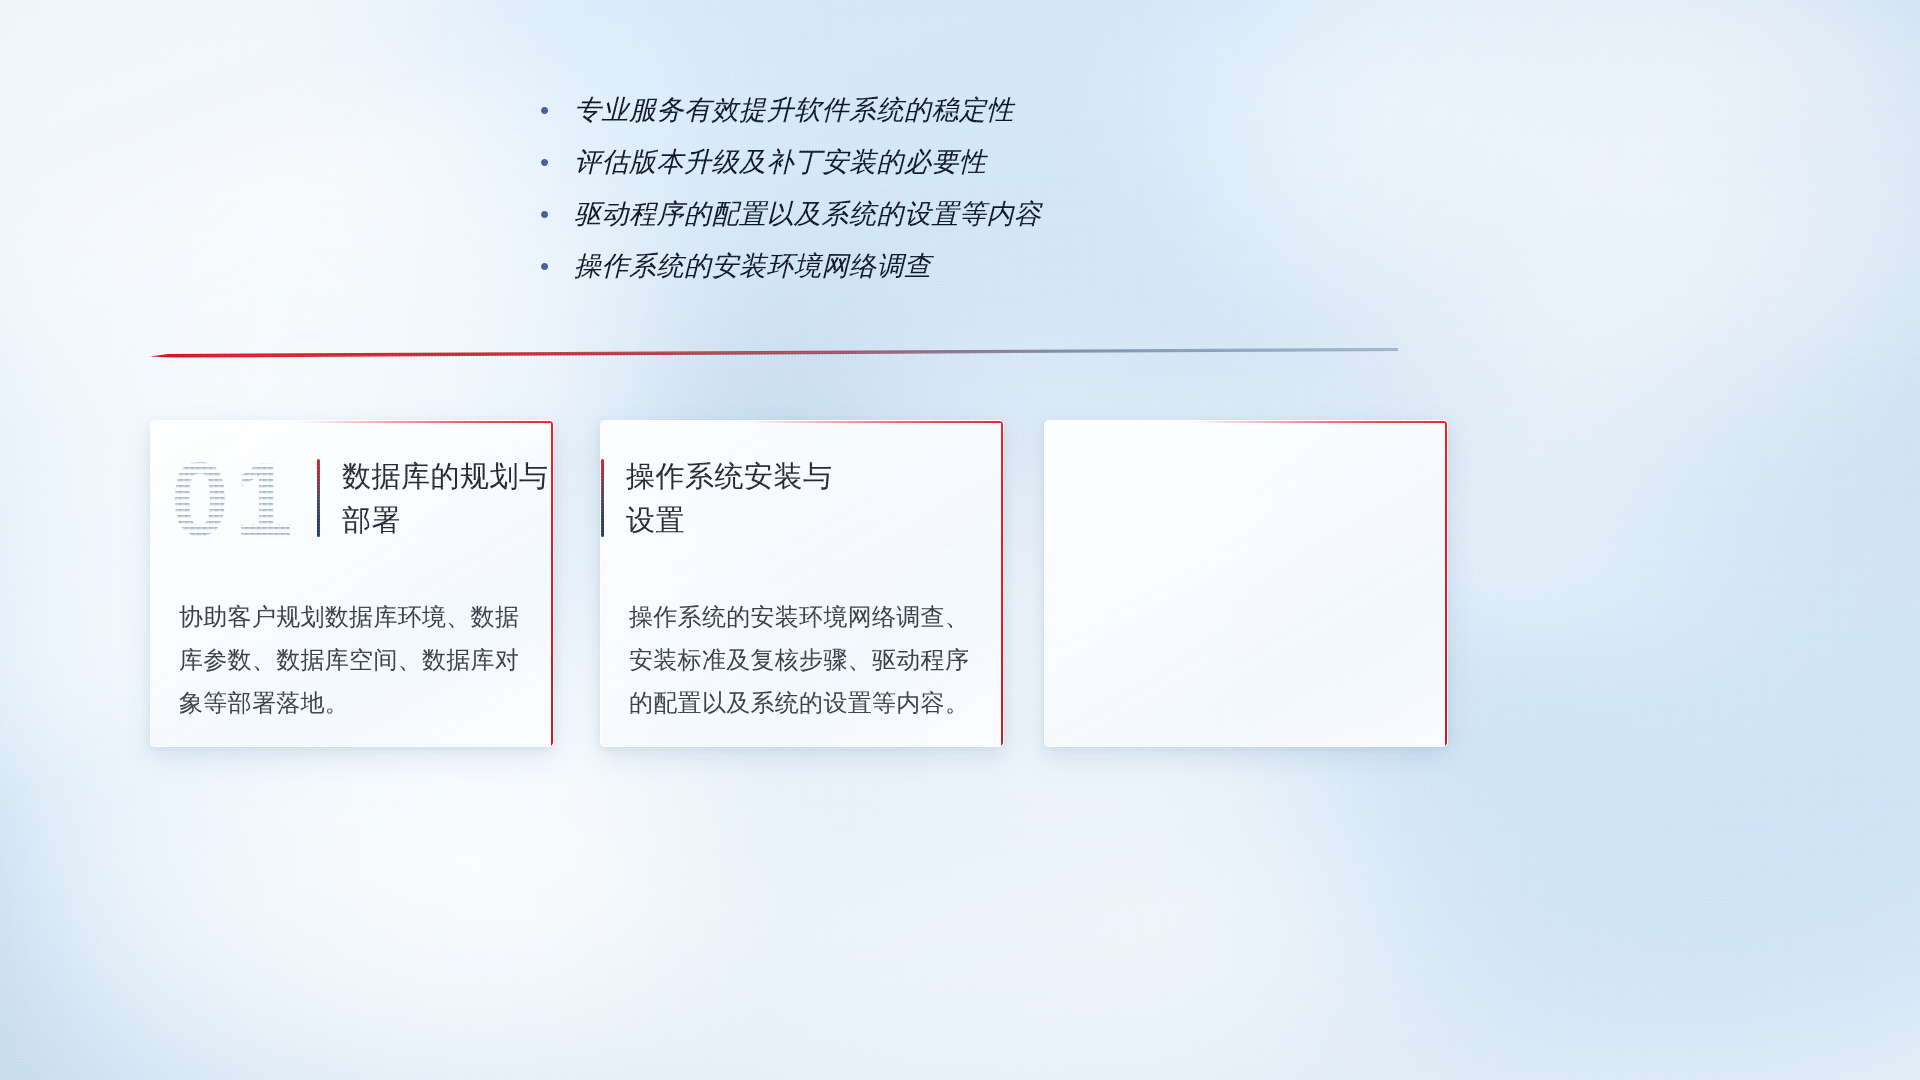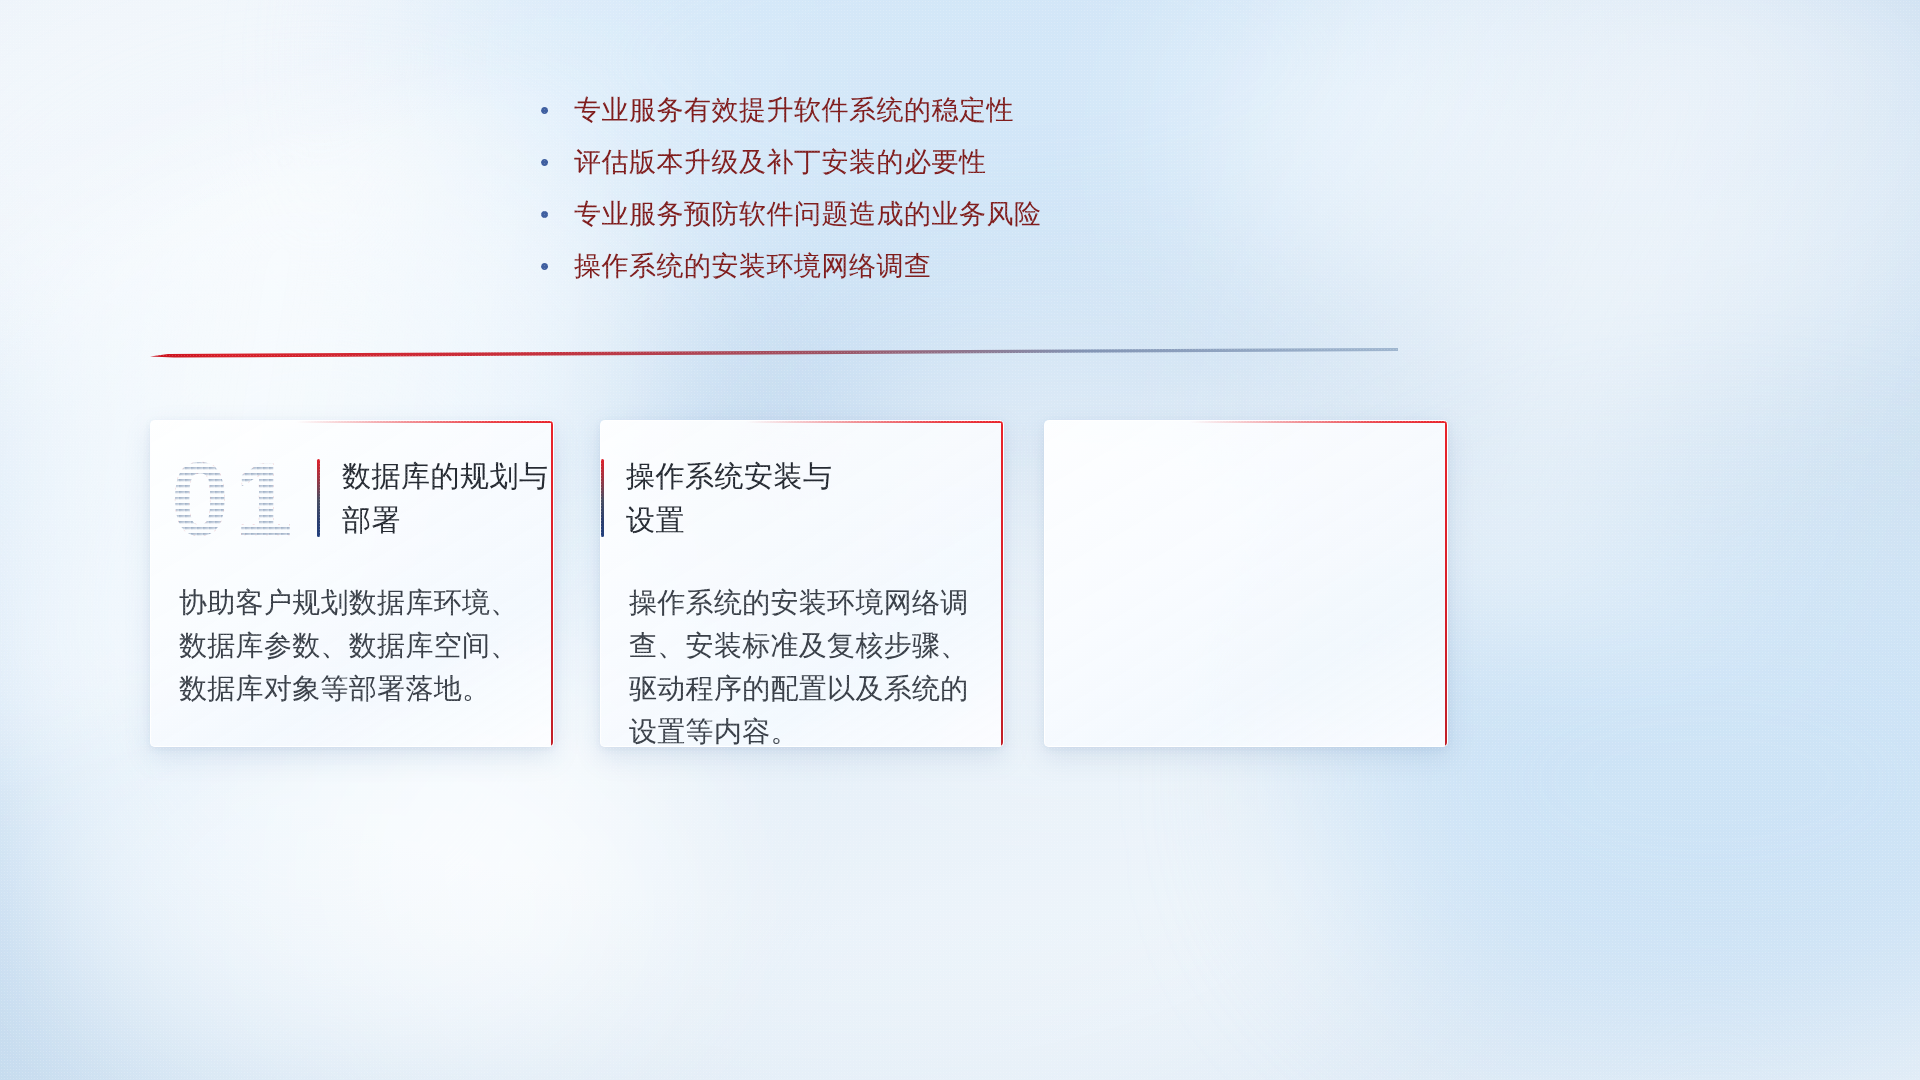--- a/index.html
+++ b/index.html
@@ -43,22 +43,22 @@
   #bullets{
     position:absolute;left:540px;top:90px;width:900px;
   }
   .bullet-row{
     display:flex;align-items:flex-start;height:52px;
   }
   .bullet-dot{
     width:34px;flex:0 0 34px;color:#3f5fa0;font-size:26px;line-height:40px;text-align:left;
   }
   .bullet-text{
-    font-size:27px;line-height:40px;color:#7f1d1d;letter-spacing:.5px;
-    font-weight:500;white-space:nowrap;
+    font-size:27px;line-height:40px;color:#0f172a;letter-spacing:.5px;
+    font-weight:500;white-space:nowrap;font-style:italic;
   }
 
   
   #divider{
     position:absolute;left:150px;top:348px;width:1248px;height:12px;
   }
   #divider .tip{
     position:absolute;left:0;top:0;width:100%;height:100%;
   }
 
@@ -92,22 +92,22 @@
   .card-num svg{display:block;width:150px;height:110px;}
   .card-sep{
     flex:0 0 3px;width:3px;height:78px;margin-right:22px;border-radius:2px;
     background:linear-gradient(180deg,#e0202b 0%,#a8323f 22%,#4a4f63 52%,#2c3f6e 78%,#22407e 100%);
   }
   .card-title{
     font-size:29px;line-height:44px;color:#262b33;font-weight:400;letter-spacing:.5px;
     max-width:215px;
   }
   .card-body{
-    position:absolute;left:28px;top:160px;width:352px;
-    font-size:28px;line-height:43px;color:#3a4049;letter-spacing:.3px;
+    position:absolute;left:28px;top:174px;width:352px;
+    font-size:24px;line-height:43px;color:#3a4049;letter-spacing:.3px;
   }
 
   
   #grain{
     position:absolute;inset:0;pointer-events:none;opacity:.35;
     background-image:
       radial-gradient(rgba(255,255,255,.5) .6px, rgba(255,255,255,0) .7px);
     background-size:3px 3px;
   }
 </style>
@@ -136,21 +136,21 @@
     <span class="bullet-text">专业服务有效提升软件系统的稳定性</span>
   </div>
 
   <div class="bullet-row">
     <span class="bullet-dot">•</span>
     <span class="bullet-text">评估版本升级及补丁安装的必要性</span>
   </div>
 
   <div class="bullet-row">
     <span class="bullet-dot">•</span>
-    <span class="bullet-text">专业服务预防软件问题造成的业务风险</span>
+    <span class="bullet-text">驱动程序的配置以及系统的设置等内容</span>
   </div>
 
   <div class="bullet-row">
     <span class="bullet-dot">•</span>
     <span class="bullet-text">操作系统的安装环境网络调查</span>
   </div>
 
 </div>
 
 <div id="divider">

